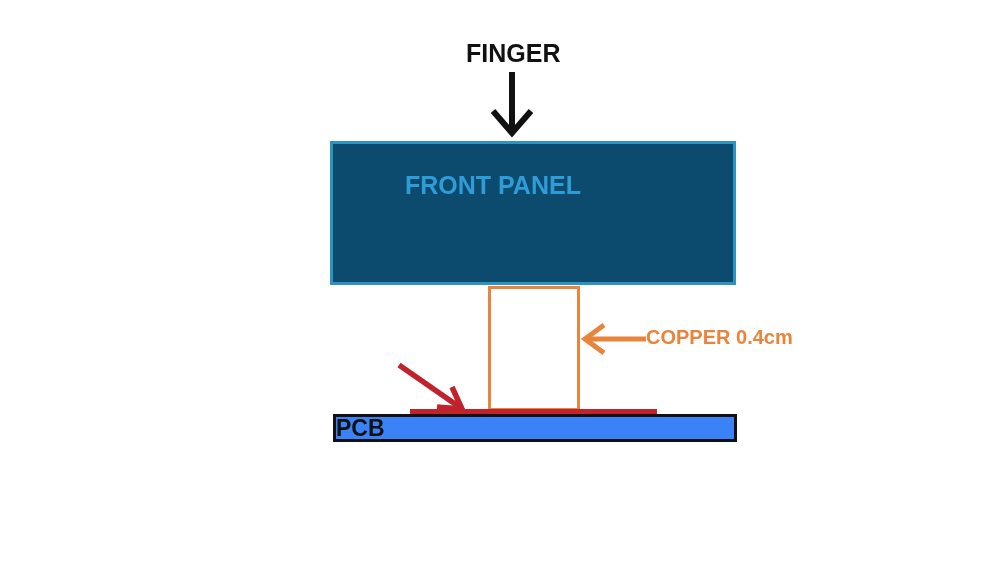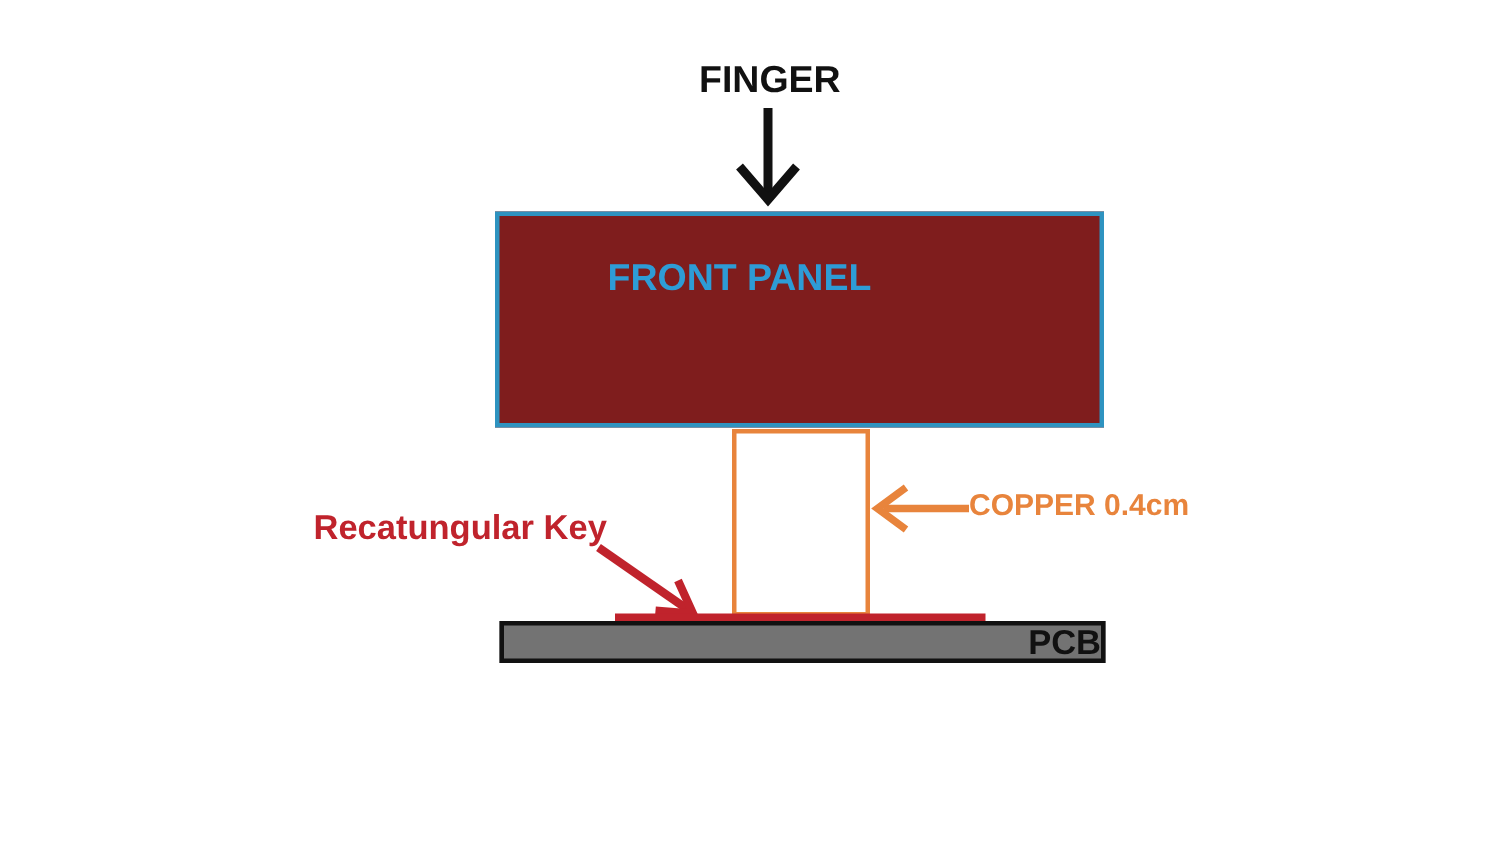--- a/index.html
+++ b/index.html
@@ -47,21 +47,21 @@
     letter-spacing: 0px;
     white-space: nowrap;
   }
   .front-panel {
     position: absolute;
     left: 330px;
     top: 141px;
     width: 400px;
     height: 138px;
     border: 3px solid var(--panel-blue, #2e93c0);
-    background: #7f1d1d;
+    background: #0c4a6e;
     box-sizing: content-box;
   }
   .front-panel-text {
     position: absolute;
     left: 72px;
     top: 25px;
     font-size: 25px;
     font-weight: bold;
     line-height: 33px;
     color: var(--panel-text-blue, #2e9cd6);
@@ -85,25 +85,25 @@
     height: 5px;
     background: var(--key-red, #c0232c);
   }
   .pcb-box {
     position: absolute;
     left: 333px;
     top: 414px;
     width: 398px;
     height: 22px;
     border: 3px solid var(--ink-black, #111111);
-    background: #737373;
+    background: #3b82f6;
     box-sizing: content-box;
     display: flex;
     align-items: center;
-    justify-content: flex-end;
+    justify-content: flex-start;
   }
   .pcb-label {
     font-size: 23px;
     font-weight: bold;
     color: var(--ink-black, #111111);
     line-height: 22px;
   }
   .copper-label {
     position: absolute;
     left: 646px;
@@ -156,16 +156,15 @@
 
   <div class="key-line"></div>
 
   <div class="pcb-box">
     <span class="pcb-label">PCB</span>
   </div>
 
   <div class="copper-label">COPPER 0.4cm</div>
 
   <div class="key-label">
-    <div>Recatungular Key</div>
   </div>
 
 </div>
 
 </body></html>

